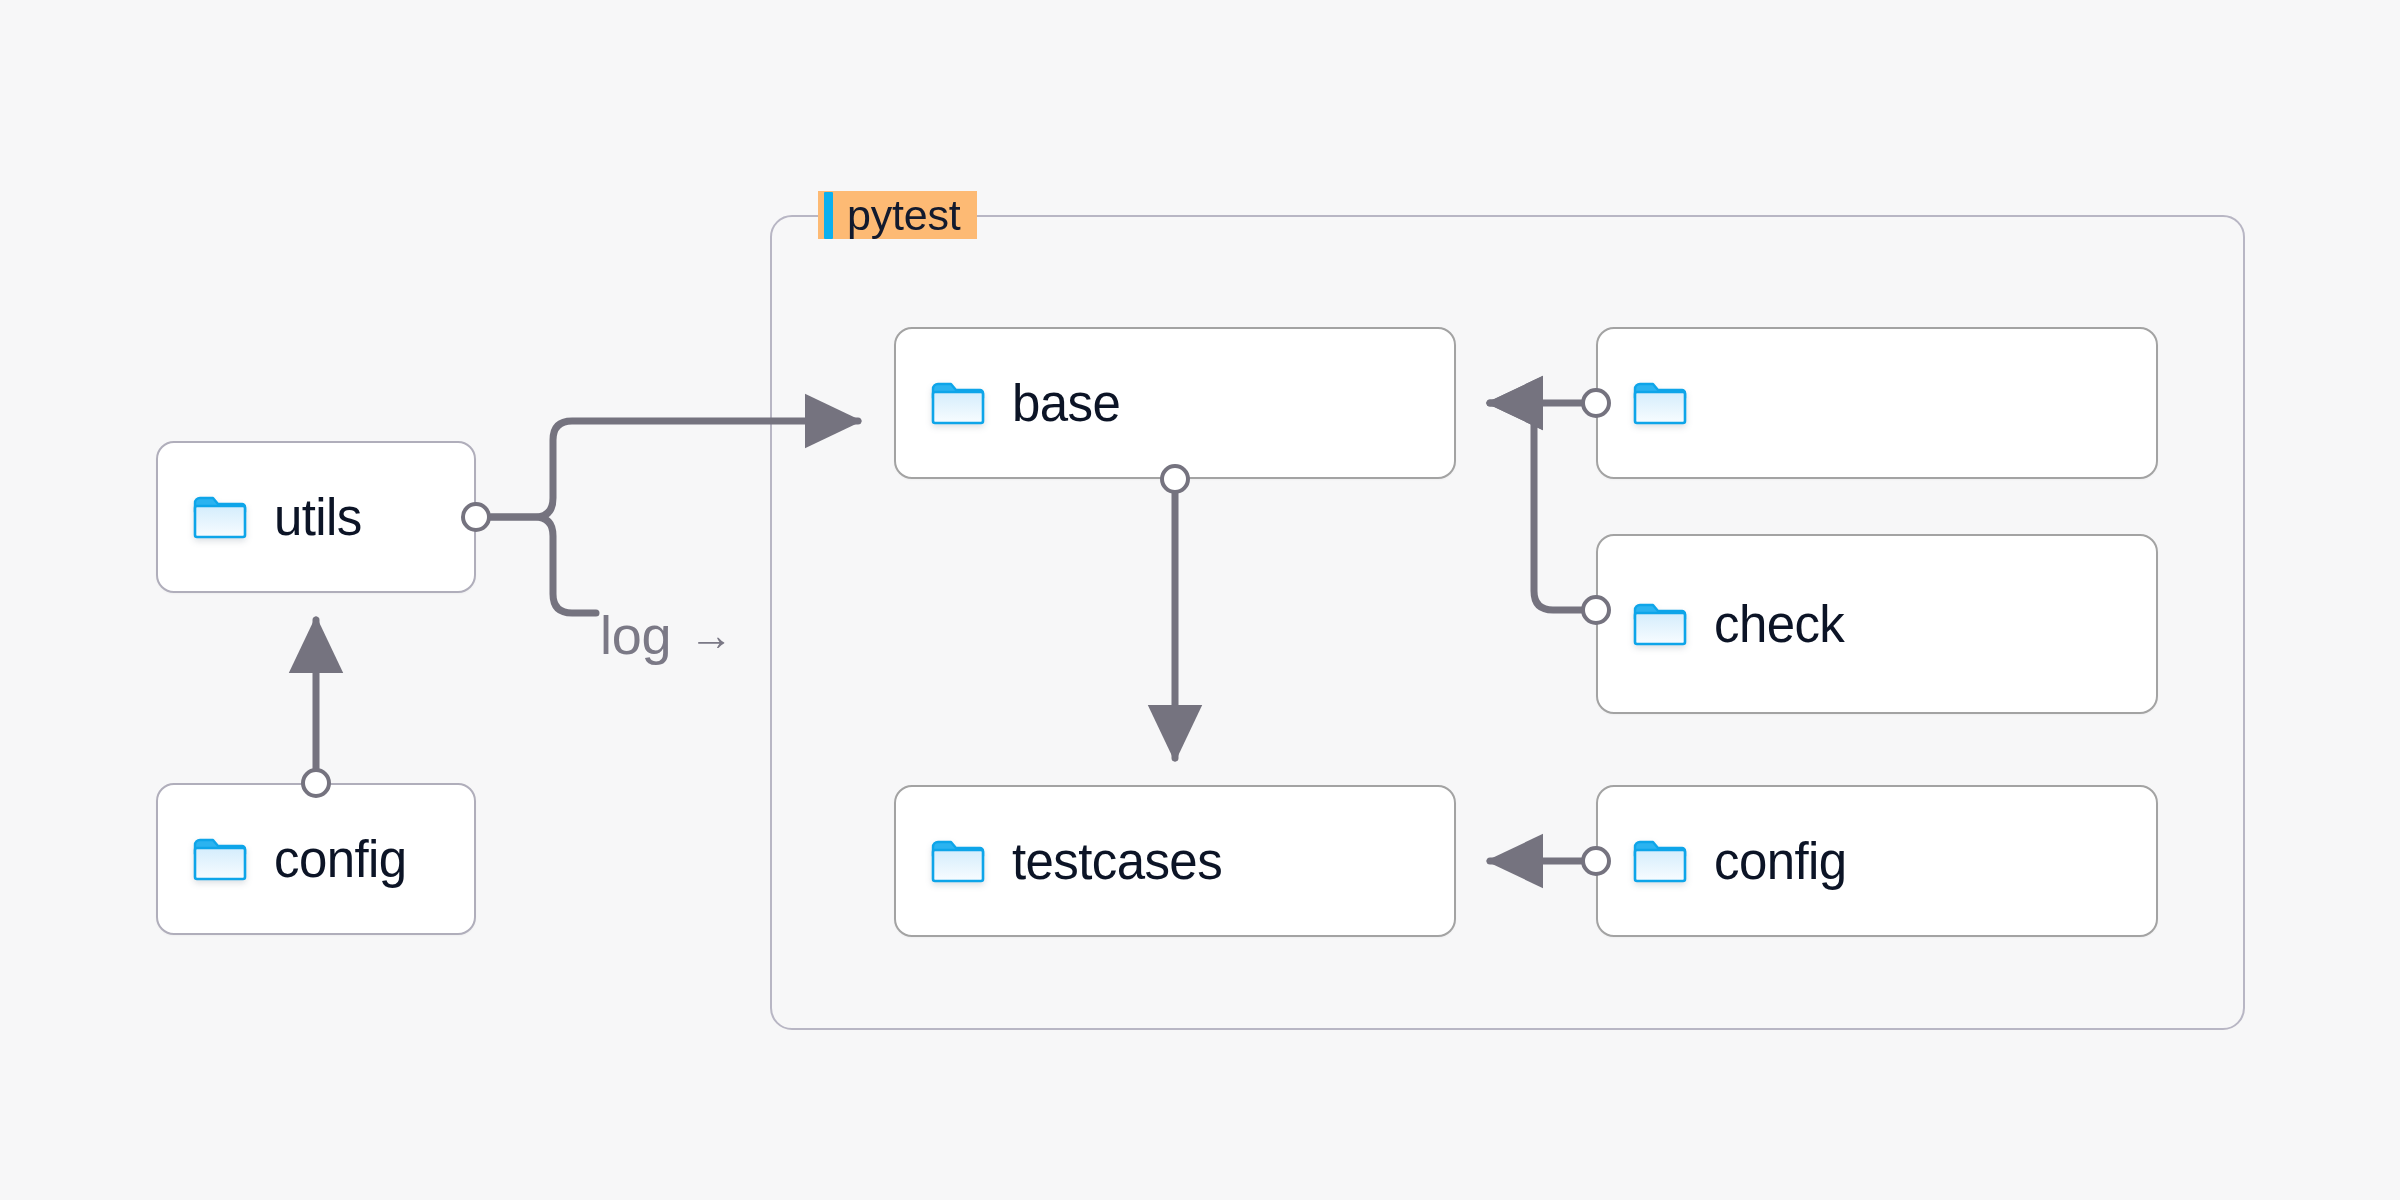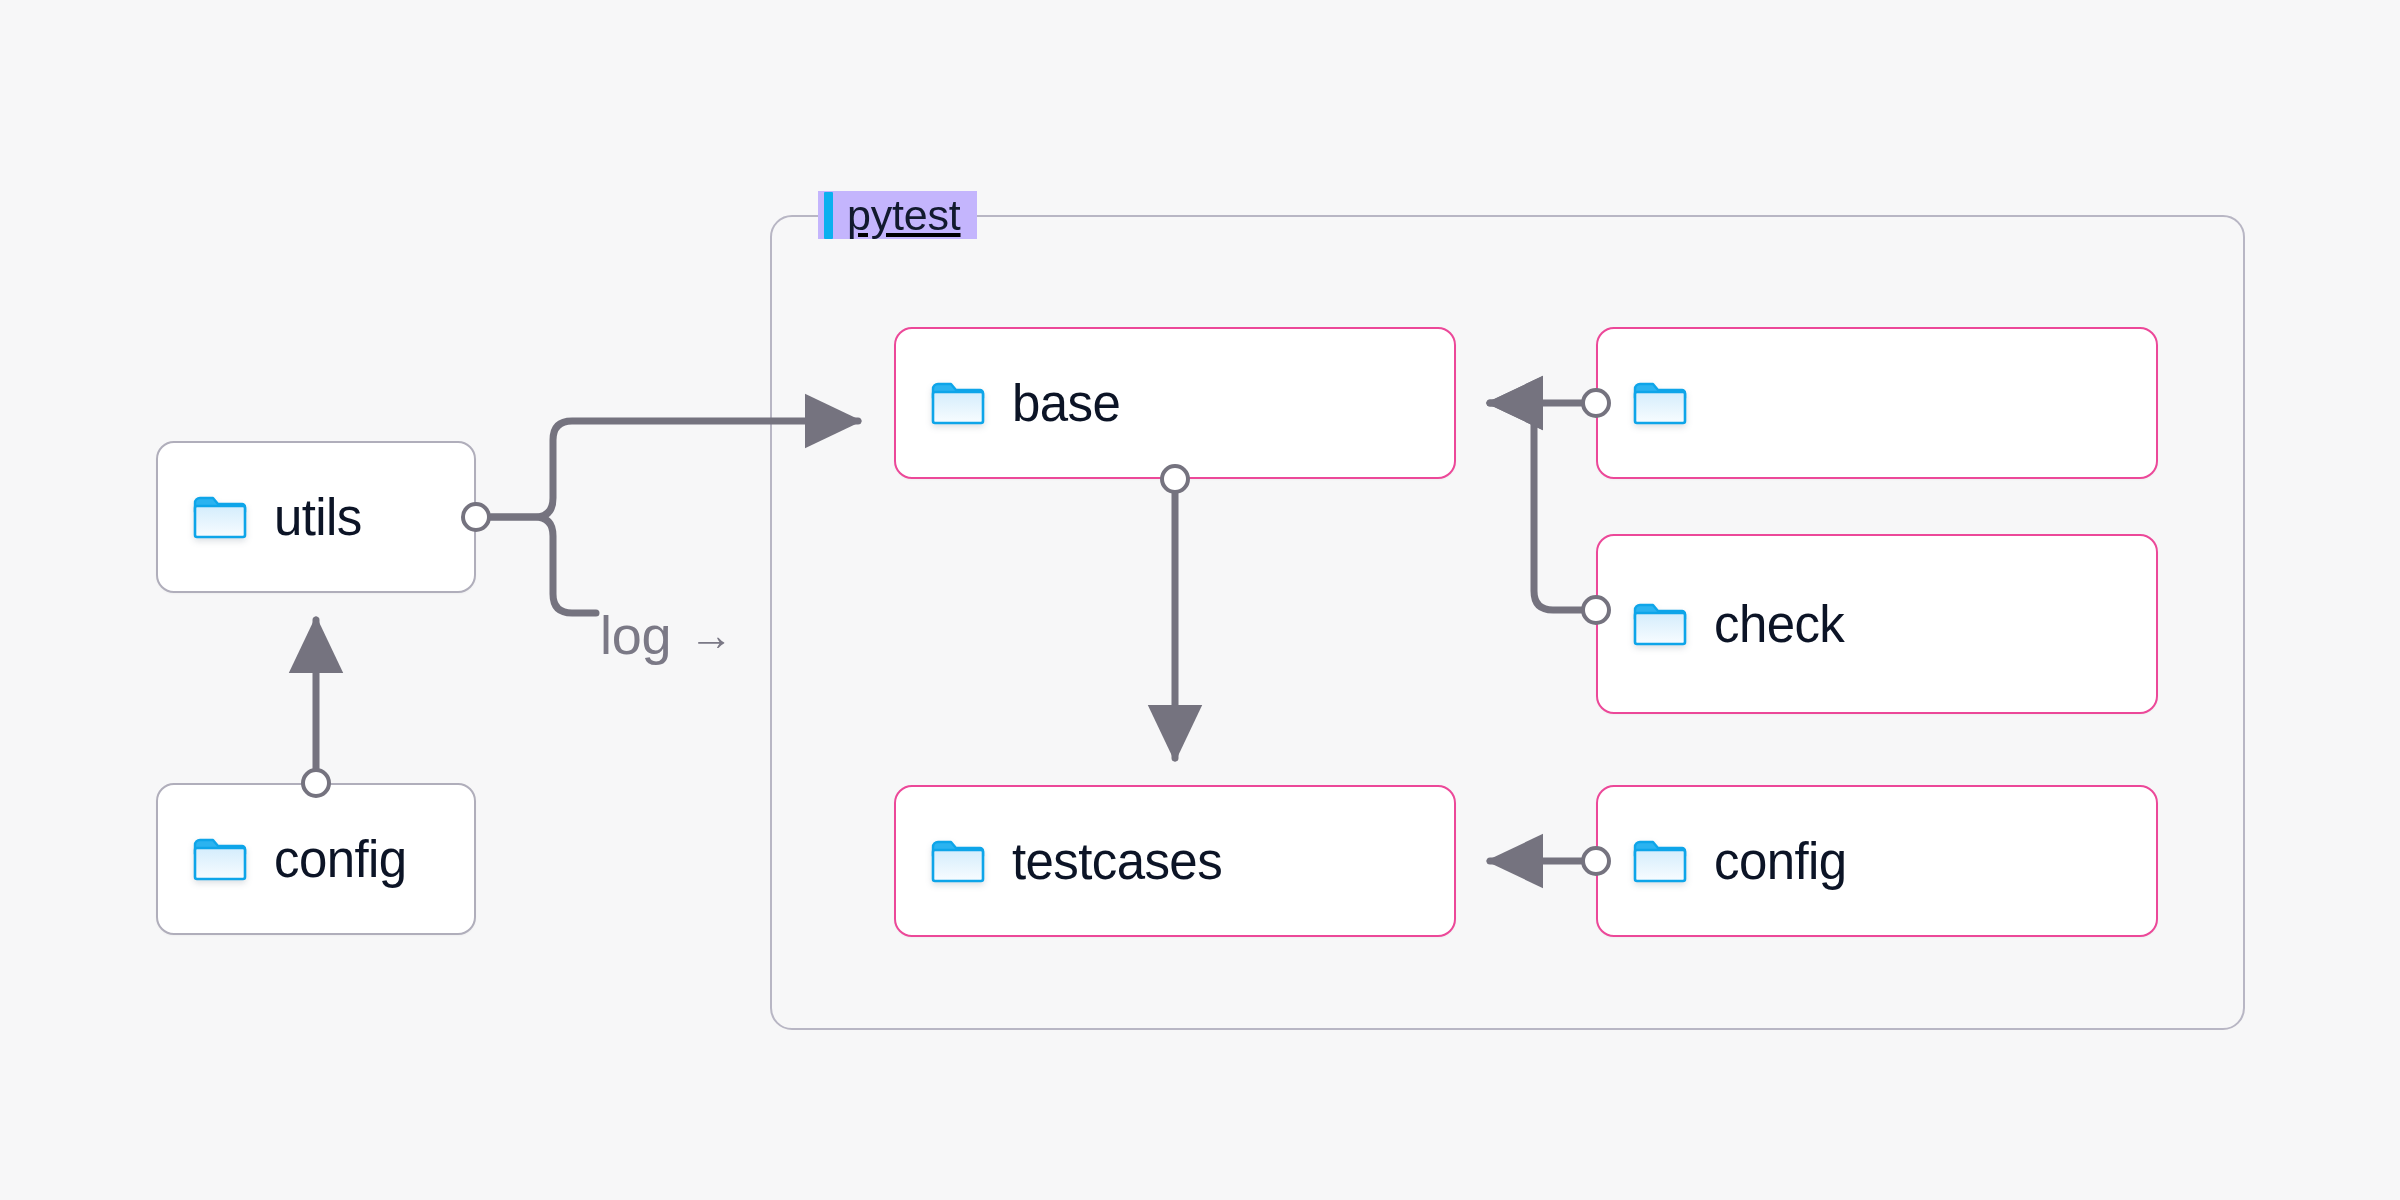--- a/index.html
+++ b/index.html
@@ -38,46 +38,45 @@
     border: 2px solid #b8b6c4;
     border-radius: 22px;
     background: transparent;
     z-index: 1;
   }
   .group-label {
     position: absolute;
     display: flex;
     align-items: center;
     gap: 14px;
-    background: #c4b5fd;
+    background: #fdba74;
     padding: 0 16px 0 6px;
     z-index: 6;
     white-space: nowrap;
-    text-decoration: underline;
   }
   .group-label .bar {
     display: block;
     width: 9px;
     height: 47px;
     background: #0bb0ef;
     border-radius: 1px;
   }
   .group-label .gtext {
     font-size: 43px;
     color: #121a2e;
     letter-spacing: -0.2px;
     line-height: 1;
   }
 
   
   .node {
     position: absolute;
     box-sizing: border-box;
     background: #ffffff;
-    border: 2px solid #ec4899;
+    border: 2px solid #a3a3a3;
     border-radius: 18px;
     display: flex;
     align-items: center;
     gap: 26px;
     padding-left: 34px;
     z-index: 4;
     box-shadow: 0 1px 2px rgba(20,20,40,0.035);
   }
   .node.strong {
     border-color: #b0aebb;

